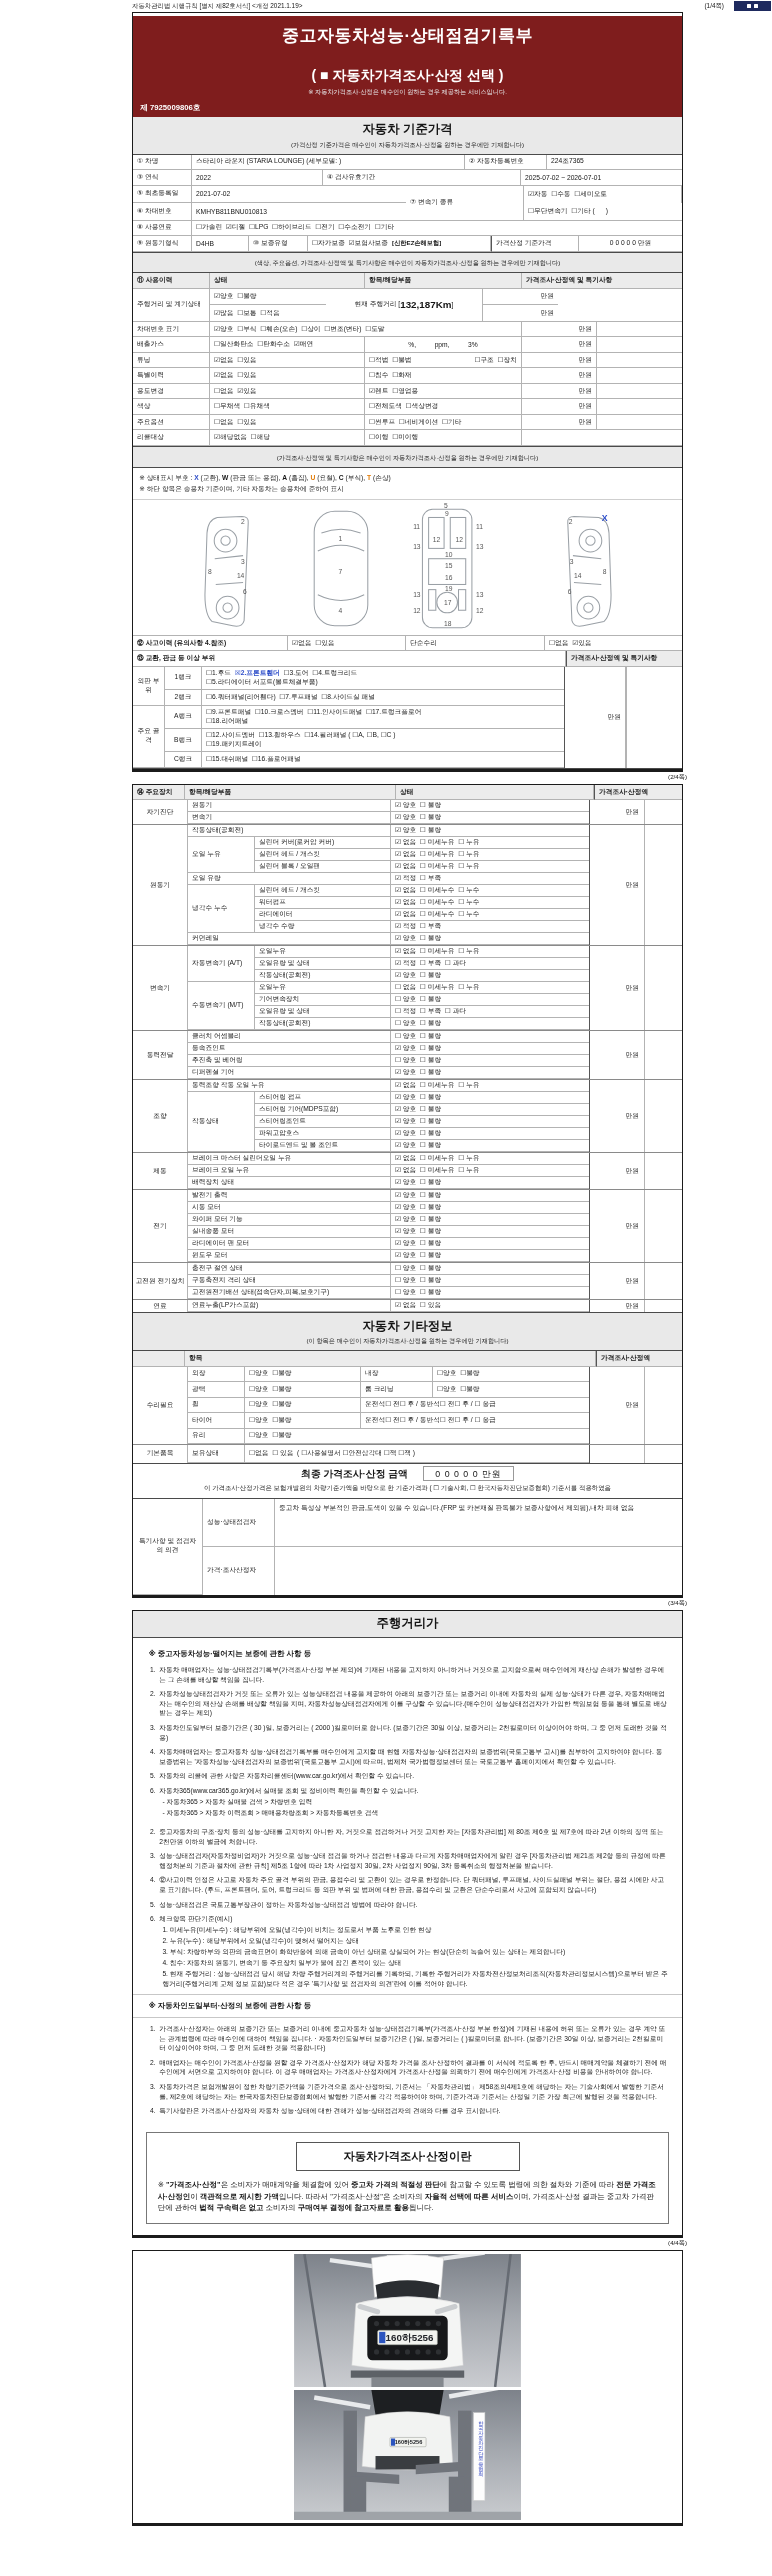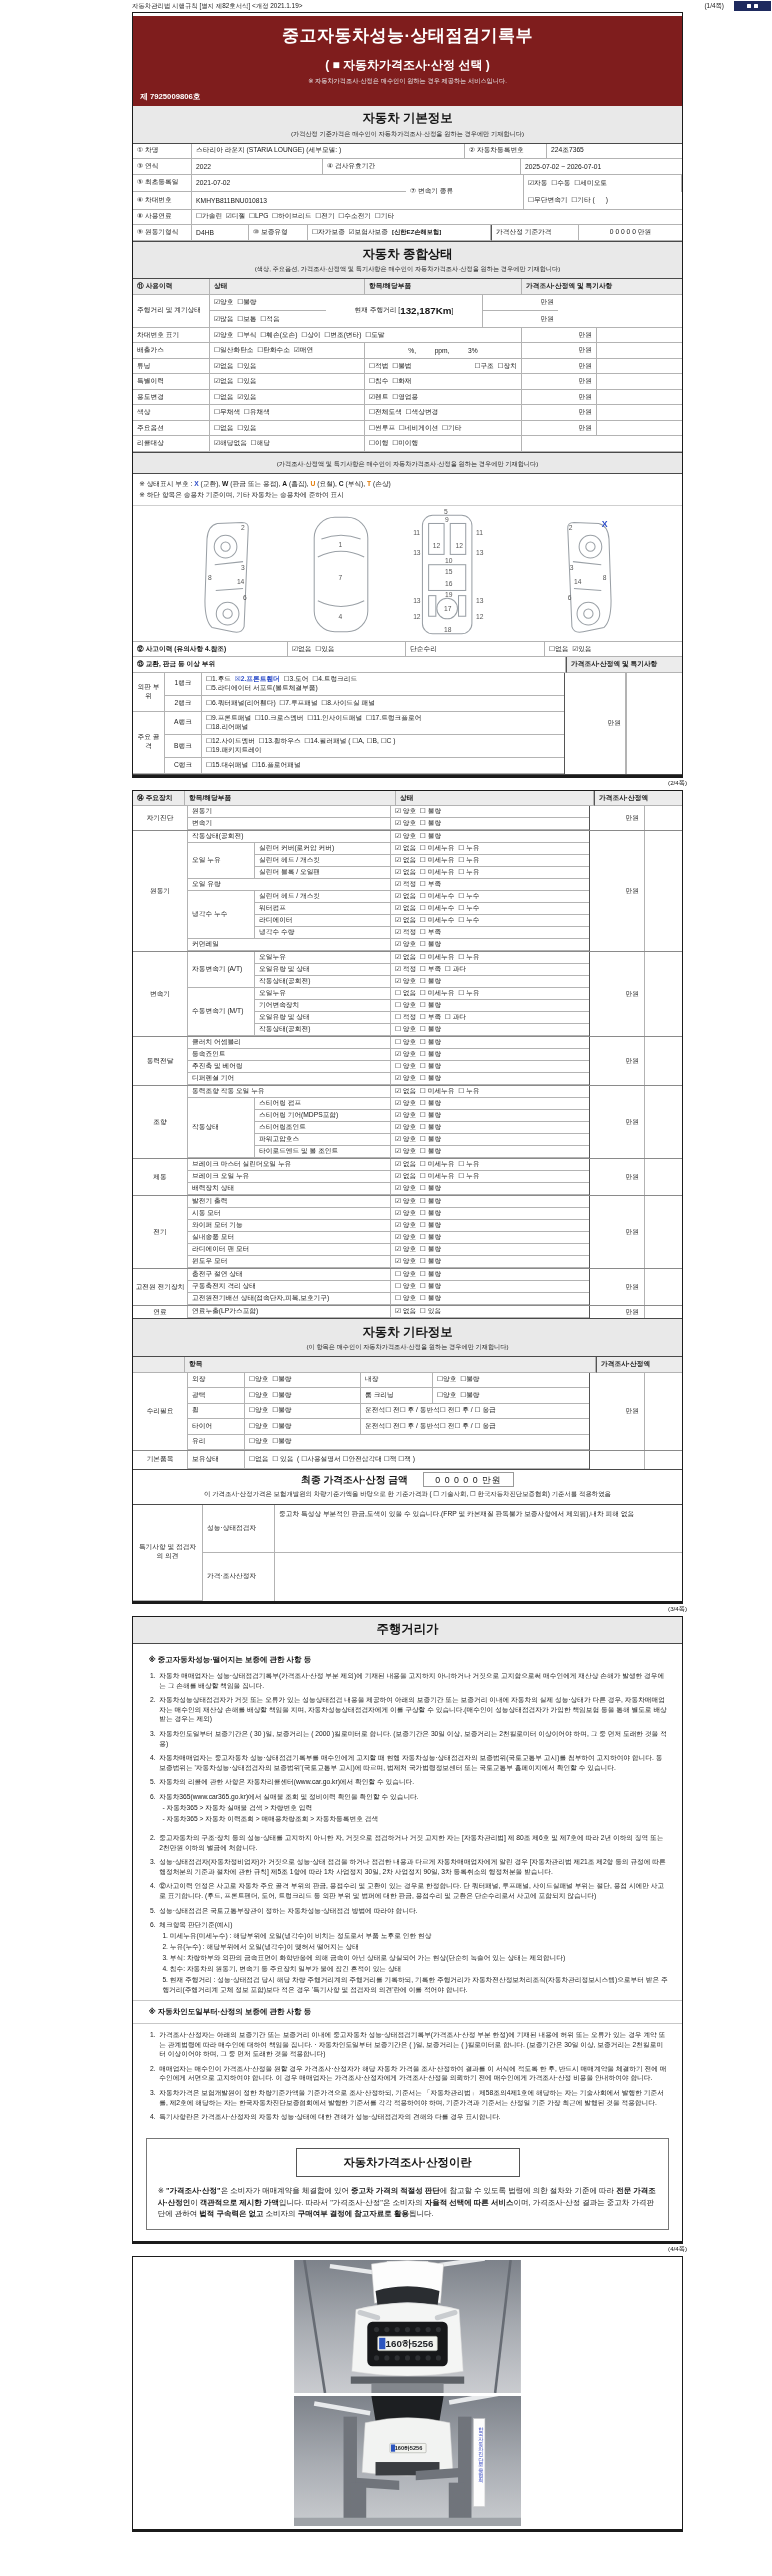--- a/index.html
+++ b/index.html
@@ -10,21 +10,21 @@
   .corner-logo{position:absolute;top:1px;left:734px;width:37px;height:10.3px;background:#1e2a5e;
                display:flex;align-items:center;justify-content:center;gap:2.1px}
   .corner-logo i{display:block;width:4.1px;height:4.1px;background:#fff;border-radius:0.5px}
   .marker{margin-left:132px;width:554px;text-align:right;font-size:6.2px;padding:1.5px 1px}
   .page{margin-left:132px;width:551px;border:1.5px solid #1b1b1b;border-bottom-width:3.1px;
         box-sizing:border-box;background:#fff}
   .gap5{height:2.6px;background:#fff}
   
   .dark{background:#7f1d1d;color:#fff;padding:5.2px 6.2px 3.1px 6.2px}
   .dark .t1{text-align:center;font-size:17px;font-weight:bold;letter-spacing:0.5px;margin-top:3.1px}
-  .dark .t2{text-align:center;font-size:12px;font-weight:bold;margin-top:10px}
+  .dark .t2{text-align:center;font-size:14px;font-weight:bold;margin-top:20px}
   .dark .t3{text-align:center;font-size:6.2px;margin-top:2.6px;color:#e8eaec}
   .dark .docno{font-size:7.7px;font-weight:bold;margin:6.2px 0 1px 1px}
   
   .shead{background:#e9e9e9;border-bottom:1px solid #4a4a4a;text-align:center;padding:4.6px 3.1px 4.1px 3.1px}
   .shead .h{font-size:12.4px;font-weight:bold}
   .shead .sub{font-size:6.2px;margin-top:2.1px;color:#222}
   
   .fr{display:flex}
   .c{border-right:0.5px solid #b3b3b3;border-bottom:0.5px solid #b3b3b3;padding:2.1px 4.1px;
      display:flex;align-items:center;box-sizing:border-box;min-height:15.5px}
@@ -81,21 +81,21 @@
 <div class="page">
   <div class="gap5"></div>
   <div class="dark">
     <div class="t1">중고자동차성능·상태점검기록부</div>
     <div class="t2">( ■ 자동차가격조사·산정 선택 )</div>
     <div class="t3">※ 자동차가격조사·산정은 매수인이 원하는 경우 제공하는 서비스입니다.</div>
     <div class="docno">제 7925009806호</div>
   </div>
 
   <div class="shead">
-    <div class="h">자동차 기본정보</div>
+    <div class="h">자동차 기준가격</div>
     <div class="sub">(가격산정 기준가격은 매수인이 자동차가격조사·산정을 원하는 경우에만 기재합니다)</div>
   </div>
   <div>
     <div class="fr">
       <div class="c lab" style="width:59px">① 차명</div>
       <div class="c" style="width:273px">스타리아 라운지 (STARIA LOUNGE) (세부모델: )</div>
       <div class="c lab" style="width:82px">② 자동차등록번호</div>
       <div class="c" style="flex:1">224조7365</div>
     </div>
     <div class="fr">
@@ -132,21 +132,20 @@
       <div class="c st" style="width:183px;gap:4.1px">
         <span>☐자가보증  ☑보험사보증</span>
         <span style="font-weight:bold;font-size:6.2px">[신한EZ손해보험]</span>
       </div>
       <div class="c lab" style="width:88px;border-left:1px solid #555">가격산정 기준가격</div>
       <div class="c ctr" style="flex:1">0 0 0 0 0 만원</div>
     </div>
   </div>
 
   <div class="shead">
-    <div class="h">자동차 종합상태</div>
     <div class="sub">(색상, 주요옵션, 가격조사·산정액 및 특기사항은 매수인이 자동차가격조사·산정을 원하는 경우에만 기재합니다)</div>
   </div>
   <div>
     <div class="fr">
       <div class="c ghead" style="width:77px">⑪ 사용이력</div>
       <div class="c ghead" style="width:155px">상태</div>
       <div class="c ghead" style="width:157px">항목/해당부품</div>
       <div class="c ghead" style="flex:1">가격조사·산정액 및 특기사항</div>
     </div>
     <div class="fr">

